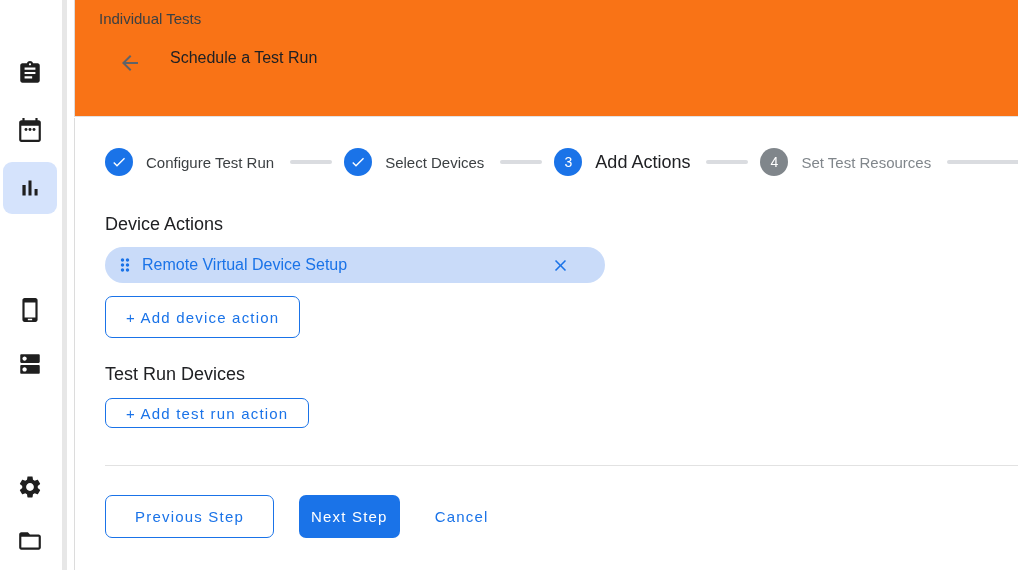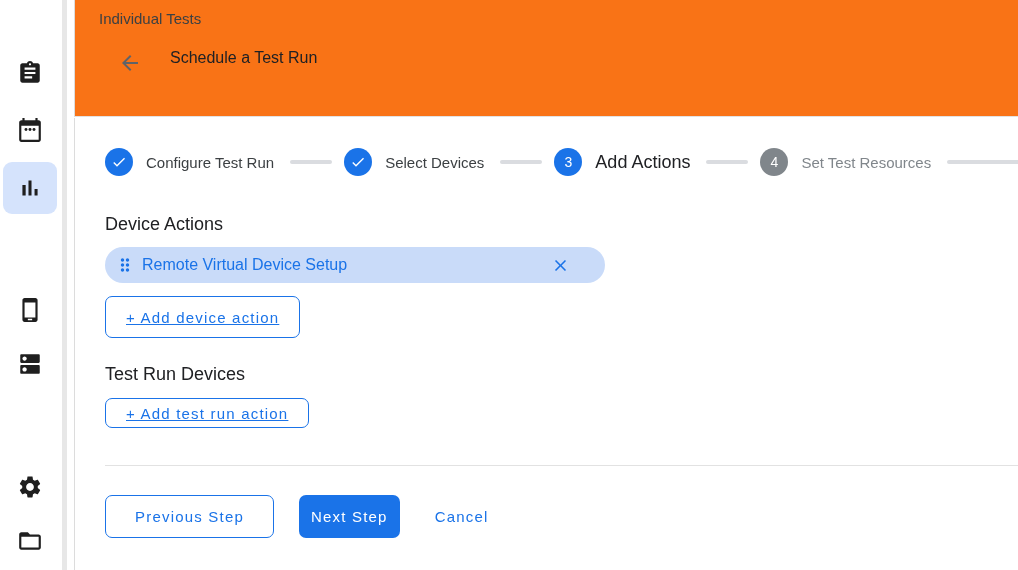--- a/index.html
+++ b/index.html
@@ -152,21 +152,20 @@
 
   .outline-btn {
     background: #ffffff;
     border: 1px solid #1a73e8;
     border-radius: 7px;
     color: #1a73e8;
     font-family: "Liberation Sans", sans-serif;
     font-size: 15px;
     letter-spacing: 1.2px;
     cursor: pointer;
-    text-decoration: underline;
   }
   .add-device-btn { position: absolute; left: 30px; top: 178px; height: 42px; padding: 0 20px; }
   .add-testrun-btn { position: absolute; left: 30px; top: 280px; height: 30px; padding: 0 20px; }
 
   .footer-divider {
     position: absolute;
     left: 30px; right: 0; top: 347px;
     height: 1px;
     background: #e2e2e2;
   }

